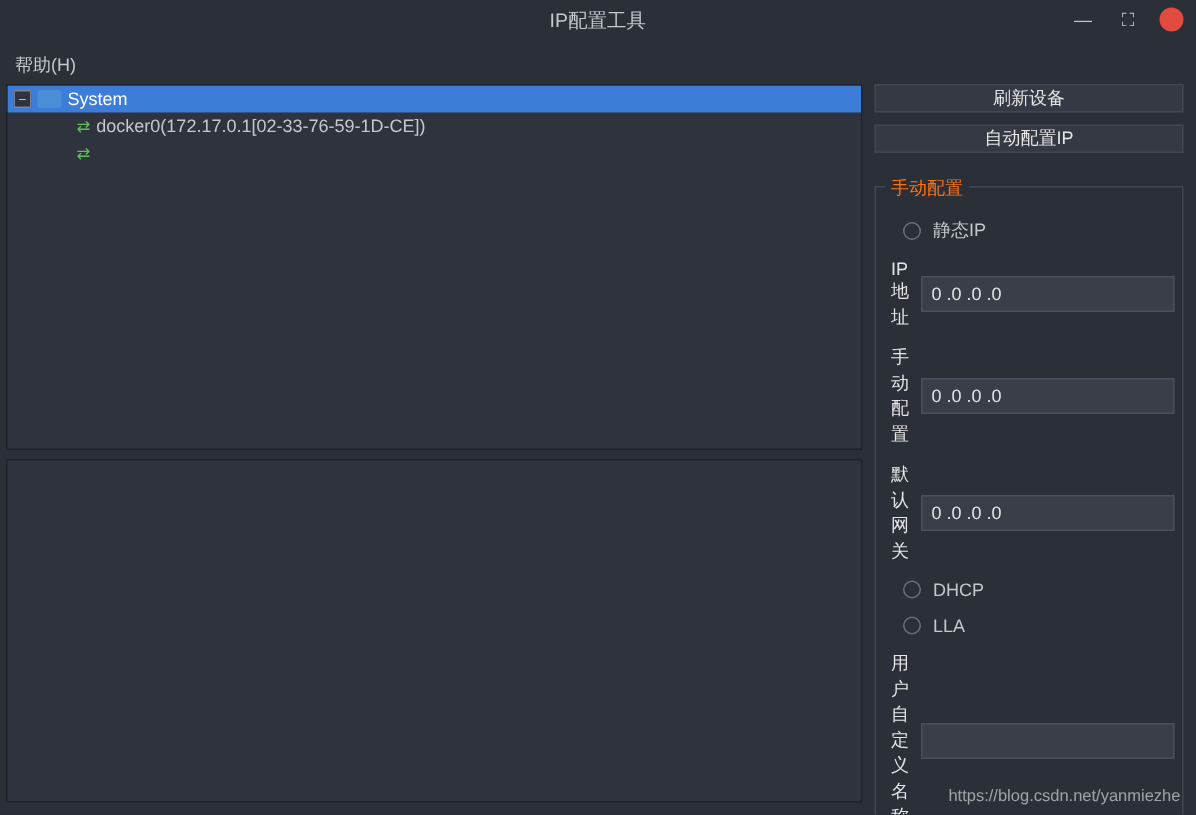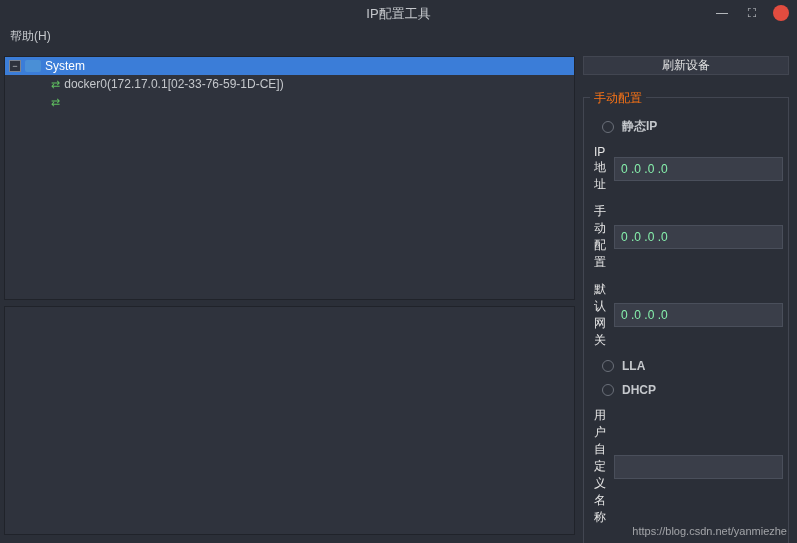--- a/index.html
+++ b/index.html
@@ -4,21 +4,21 @@
 <style>
 * { margin: 0; padding: 0; box-sizing: border-box; font-family: "Microsoft YaHei", "SimSun", sans-serif; font-size: 12px; }
 body { background: #2b2f38; width: 797px; height: 543px; overflow: hidden; color: #c5c8cc; }
 
 .titlebar { height: 28px; background: #2b2f38; display: flex; align-items: center; position: relative; }
 .titlebar-title { flex: 1; text-align: center; color: #c5c8cc; font-size: 13px; }
 .window-controls { position: absolute; right: 8px; top: 4px; display: flex; gap: 12px; align-items: center; }
 .win-btn { width: 18px; height: 18px; display: flex; align-items: center; justify-content: center; cursor: pointer; color: #c5c8cc; }
 .win-close { background: #e24c3f; border-radius: 50%; width: 16px; height: 16px; }
 
-.menubar { height: 24px; display: flex; align-items: flex-start; padding: 0 10px; }
+.menubar { height: 24px; display: flex; align-items: flex-end; padding: 0 10px; }
 .menubar-item { color: #c5c8cc; cursor: pointer; }
 
 .content { display: flex; padding: 4px 8px 8px 4px; gap: 8px; height: calc(543px - 28px - 24px); }
 
 .left-col { flex: 1; display: flex; flex-direction: column; gap: 6px; }
 .tree-panel { height: 244px; background: #2f333d; border: 1px solid #20232a; overflow: auto; }
 .tree-row { display: flex; align-items: center; height: 18px; padding-left: 4px; gap: 4px; white-space: nowrap; }
 .tree-row.selected { background: #3b7dd8; color: #fff; }
 .tree-indent0 { padding-left: 4px; }
 .tree-indent1 { padding-left: 46px; }
@@ -29,23 +29,23 @@
 .bottom-panel { flex: 1; background: #2f333d; border: 1px solid #20232a; }
 
 .right-col { width: 206px; display: flex; flex-direction: column; gap: 8px; }
 .btn { height: 30px; background: #353944; border: 1px solid #424651; color: #e5e5e5; display: flex; align-items: center; justify-content: center; cursor: pointer; }
 
 .manual-panel { border: 1px solid #424651; padding: 10px 10px 12px 10px; margin-top: 14px; position: relative; }
 .manual-title { position: absolute; top: -8px; left: 6px; background: #2b2f38; padding: 0 4px; color: #f97316; }
 
 .form-row { display: flex; align-items: center; margin: 10px 0; gap: 8px; }
 .form-label { width: 64px; color: #e5e5e5; }
-.form-input { flex: 1; height: 24px; background: #3a3e49; border: 1px solid #4a4f5b; color: #86efac; padding: 0 6px; }
+.form-input { flex: 1; height: 24px; background: #3a3e49; border: 1px solid #4a4f5b; color: #e5e5e5; padding: 0 6px; }
 .radio { width: 12px; height: 12px; border-radius: 50%; border: 1px solid #6a6f79; margin-left: 8px; }
-.radio-label { color: #c5c8cc; font-weight: bold; }
+.radio-label { color: #c5c8cc; }
 
 .watermark { position: absolute; right: 10px; bottom: 6px; color: rgba(255,255,255,0.55); font-size: 11px; font-family: Arial, sans-serif; pointer-events: none; }
 </style>
 </head>
 <body>
 
 <div class="titlebar">
   <div class="titlebar-title">IP配置工具</div>
   <div class="window-controls">
     <div class="win-btn">—</div>
@@ -72,20 +72,21 @@
       </div>
       <div class="tree-row tree-indent1">
         <span class="icon-net">⇄</span>
       </div>
     </div>
     <div class="bottom-panel"></div>
   </div>
 
   <div class="right-col">
     <div class="btn">刷新设备</div>
+    <div class="btn">自动配置IP</div>
 
     <div class="manual-panel">
       <div class="manual-title">手动配置</div>
 
       <div class="form-row">
         <span class="radio"></span>
         <span class="radio-label">静态IP</span>
       </div>
 
       <div class="form-row">
@@ -98,26 +99,26 @@
         <input class="form-input" value="0 .0 .0 .0" style="">
       </div>
 
       <div class="form-row">
         <span class="form-label">默认网关</span>
         <input class="form-input" value="0 .0 .0 .0" style="">
       </div>
 
       <div class="form-row">
         <span class="radio"></span>
-        <span class="radio-label">LLA</span>
+        <span class="radio-label">DHCP</span>
       </div>
 
       <div class="form-row">
         <span class="radio"></span>
-        <span class="radio-label">DHCP</span>
+        <span class="radio-label">LLA</span>
       </div>
 
       <div class="form-row">
         <span class="form-label" style="width:80px">用户自定义名称</span>
         <input class="form-input" value="" style="">
       </div>
 
     </div>
 
   </div>

